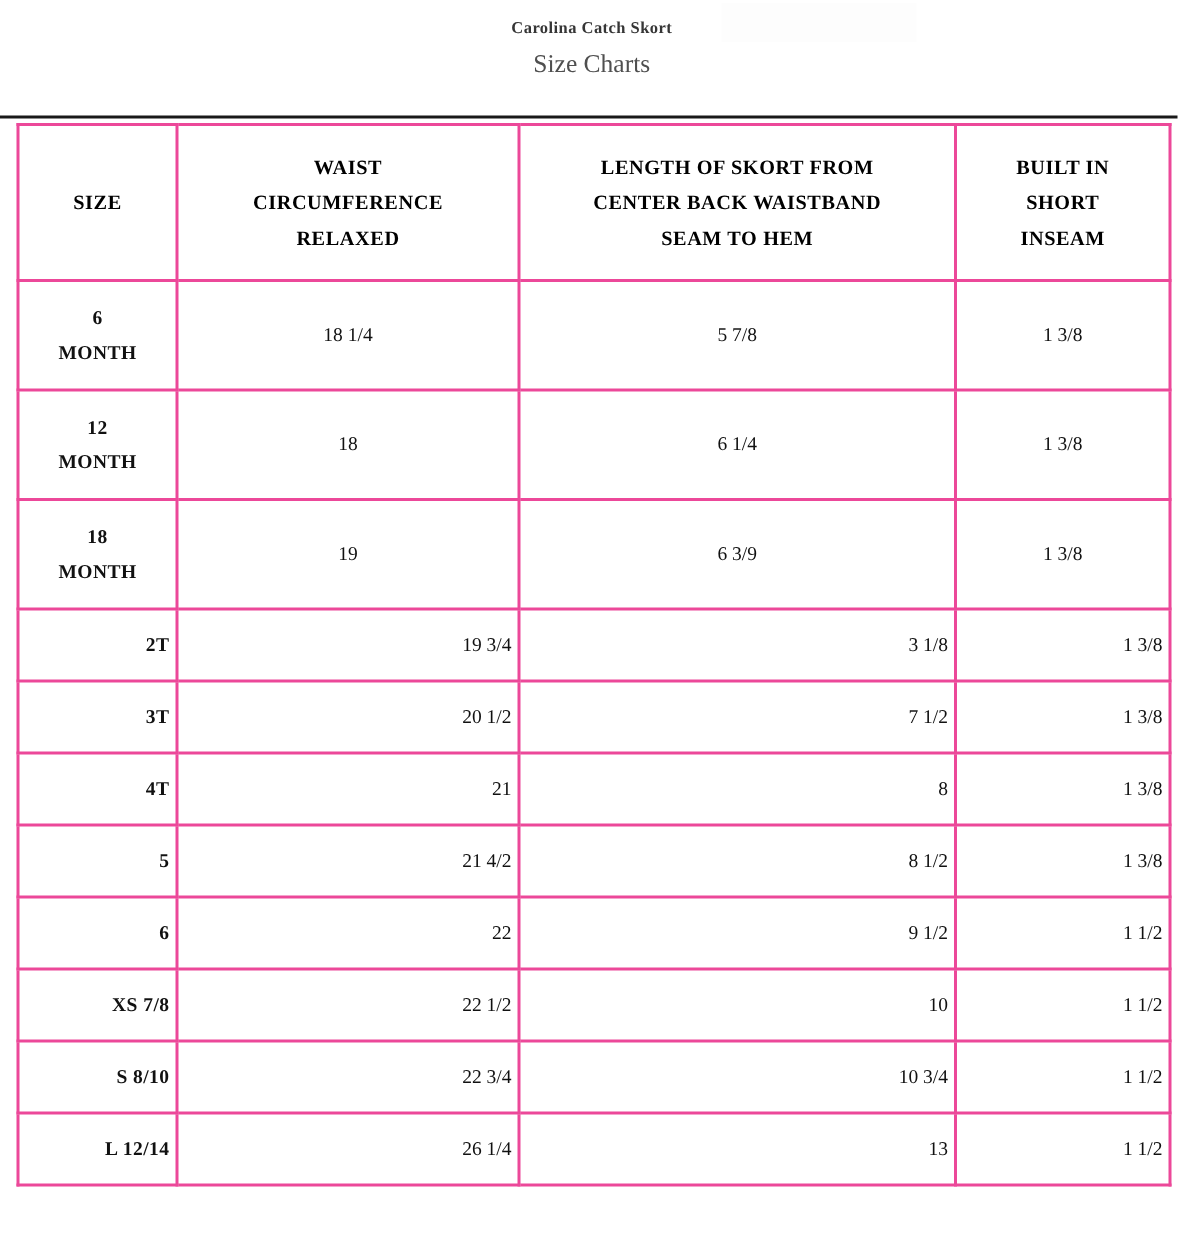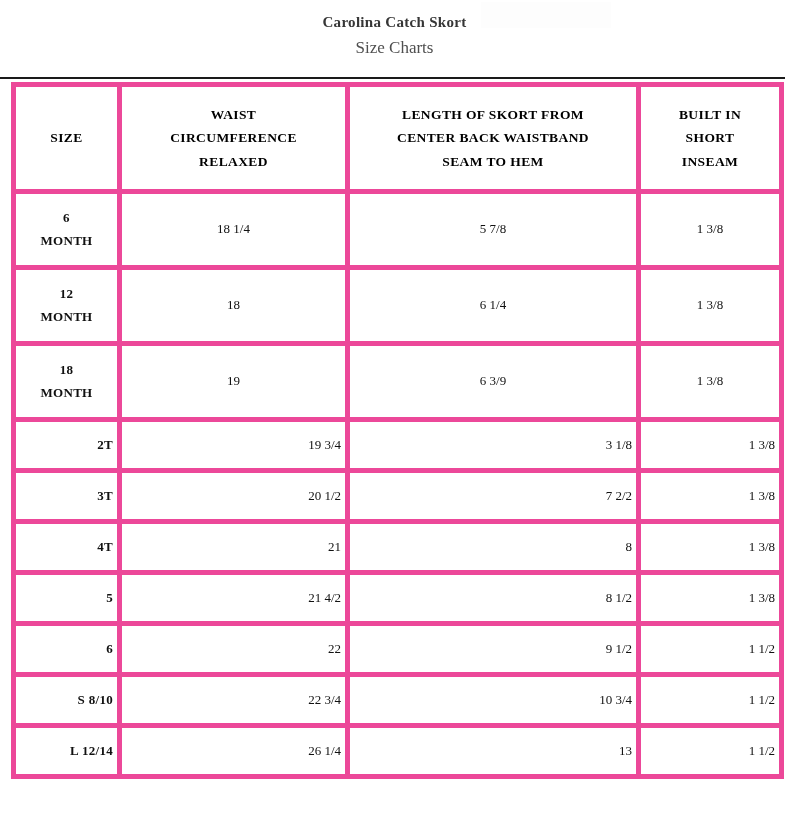--- a/index.html
+++ b/index.html
@@ -38,21 +38,21 @@
     position: absolute;
     left: 0;
     top: 0;
     width: 789px;
     text-align: center;
   }
 
   .doc-title {
     margin: 0;
     padding-top: 13px;
-    font-size: 15px;
+    font-size: 11px;
     font-weight: bold;
     color: #363636;
     letter-spacing: 0.3px;
     line-height: 1.2;
   }
 
   .doc-subtitle {
     margin: 0;
     padding-top: 7px;
     font-size: 17px;
@@ -85,21 +85,21 @@
     background: #ffffff;
   }
 
   table.size-chart col.c-size   { width: 106px; }
   table.size-chart col.c-waist  { width: 228px; }
   table.size-chart col.c-length { width: 291px; }
   table.size-chart col.c-inseam { width: 143px; }
 
   table.size-chart th,
   table.size-chart td {
-    border: 5px solid #ec4899;
+    border: 2px solid #ec4899;
     text-align: center;
     vertical-align: middle;
     padding: 0 4px;
   }
 
   table.size-chart thead th {
     height: 102px;
     font-size: 13.5px;
     font-weight: bold;
     letter-spacing: 0.4px;
@@ -202,21 +202,21 @@
             </td>
             <td>19 3/4</td>
             <td>3 1/8</td>
             <td>1 3/8</td>
           </tr>
           <tr class="row-std">
             <td class="size-cell">
               <span class="size-line">3T</span>
             </td>
             <td>20 1/2</td>
-            <td>7 2/2</td>
+            <td>7 1/2</td>
             <td>1 3/8</td>
           </tr>
           <tr class="row-std">
             <td class="size-cell">
               <span class="size-line">4T</span>
             </td>
             <td>21</td>
             <td>8</td>
             <td>1 3/8</td>
           </tr>
@@ -227,20 +227,28 @@
             <td>21 4/2</td>
             <td>8 1/2</td>
             <td>1 3/8</td>
           </tr>
           <tr class="row-std">
             <td class="size-cell">
               <span class="size-line">6</span>
             </td>
             <td>22</td>
             <td>9 1/2</td>
+            <td>1 1/2</td>
+          </tr>
+          <tr class="row-std">
+            <td class="size-cell">
+              <span class="size-line">XS 7/8</span>
+            </td>
+            <td>22 1/2</td>
+            <td>10</td>
             <td>1 1/2</td>
           </tr>
           <tr class="row-std">
             <td class="size-cell">
               <span class="size-line">S 8/10</span>
             </td>
             <td>22 3/4</td>
             <td>10 3/4</td>
             <td>1 1/2</td>
           </tr>

